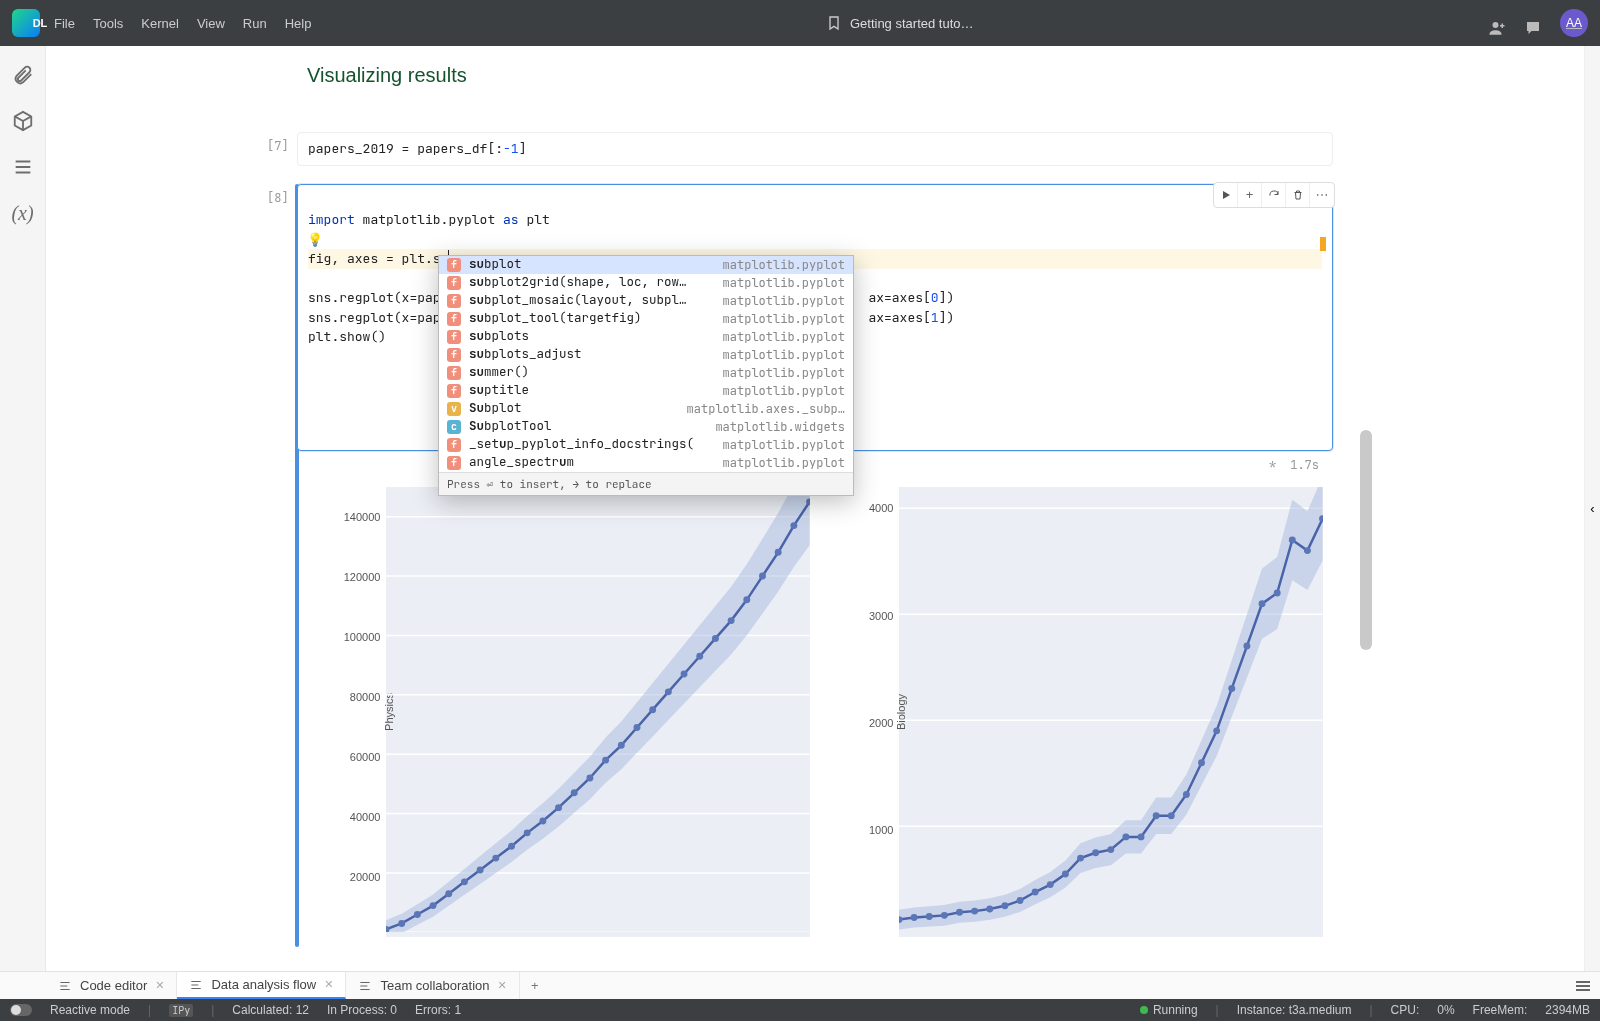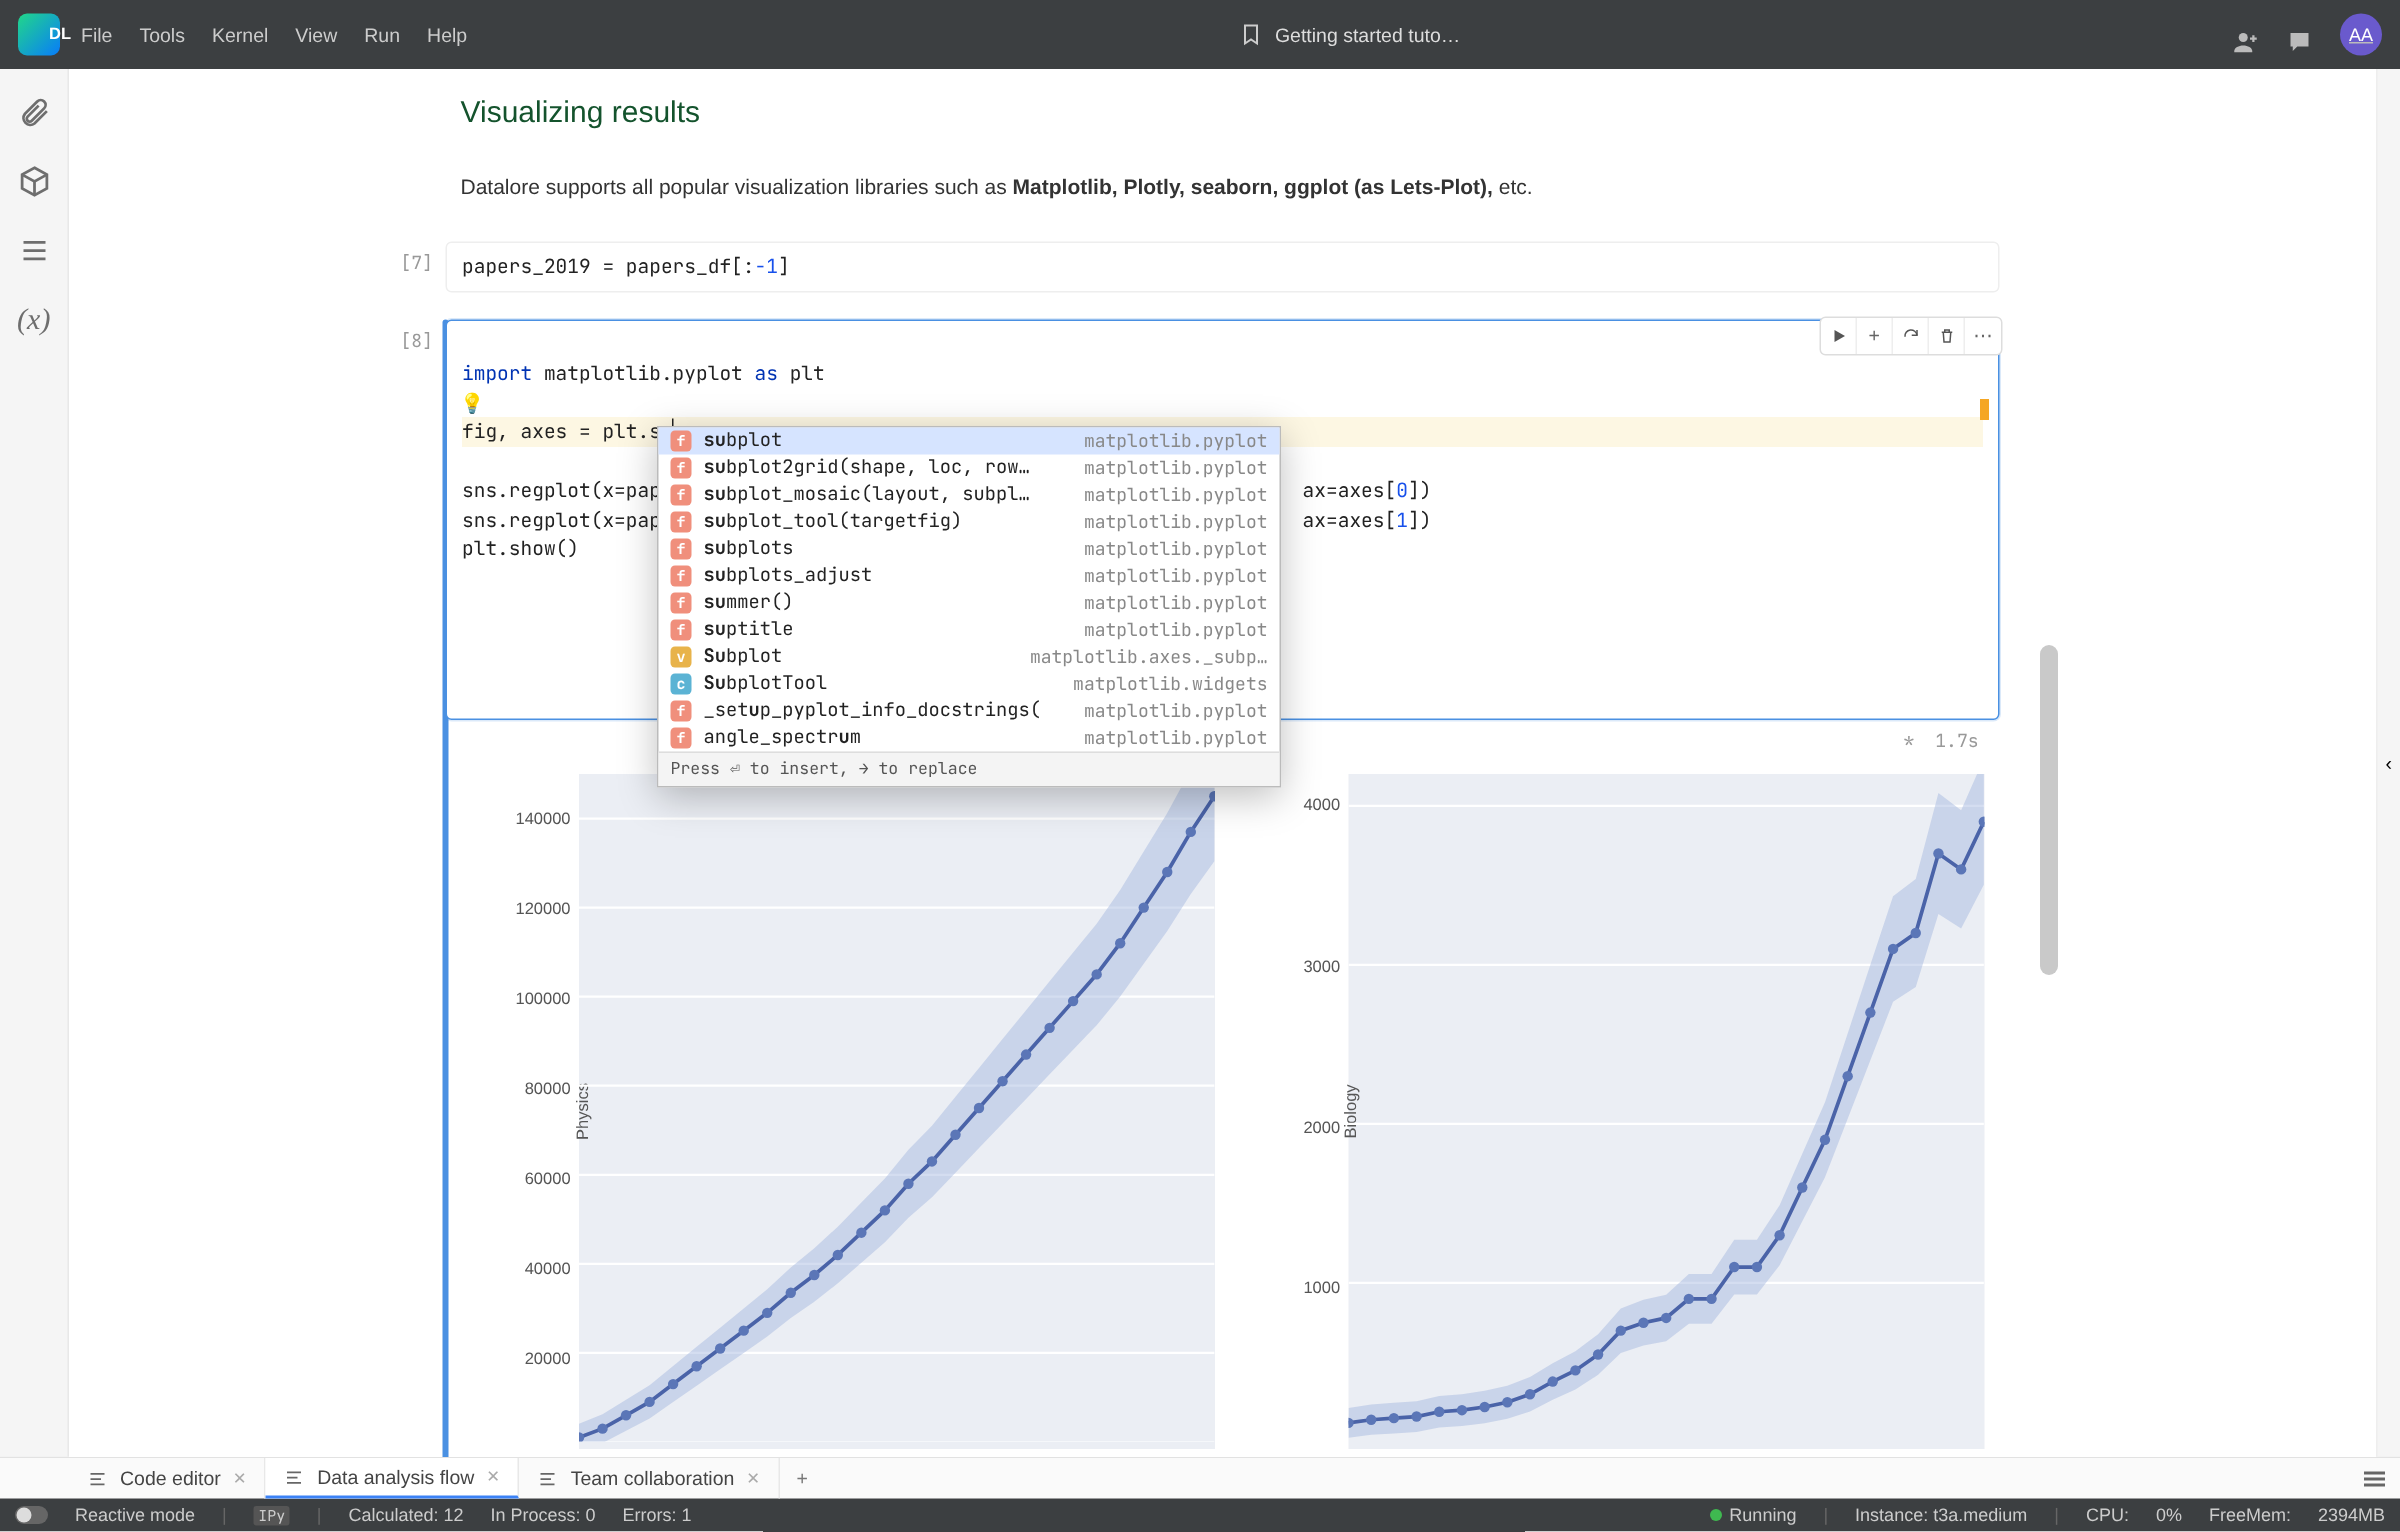--- a/index.html
+++ b/index.html
@@ -131,23 +131,20 @@
     <svg class="icon" viewBox="0 0 24 24" fill="none" stroke="#6e6e6e" stroke-width="2">
         <path d="M4 6h16M4 12h16M4 18h16"></path>
       </svg>
     <span class="var-icon">(x)</span>
   </div>
 
   <div class="content">
     <div class="doc">
       <div class="textcell">
         <h2>Visualizing results</h2>
-        <p>
-          <span>Datalore supports all popular visualization libraries such as </span><span class="strong">Matplotlib, Plotly, seaborn, ggplot (as Lets-Plot),</span><span> etc.</span>
-        </p>
       </div>
 
       <div class="cell">
         <div class="cell-prompt">[7]</div>
         <div class="cell-body"><span class="plain">papers_2019 = papers_df[:</span><span class="num">-1</span><span class="plain">]</span></div>
       </div>
 
       <div class="cell active" style="margin-top:18px;">
         <div class="cell-prompt">[8]</div>
         <div class="cell-toolbar">

